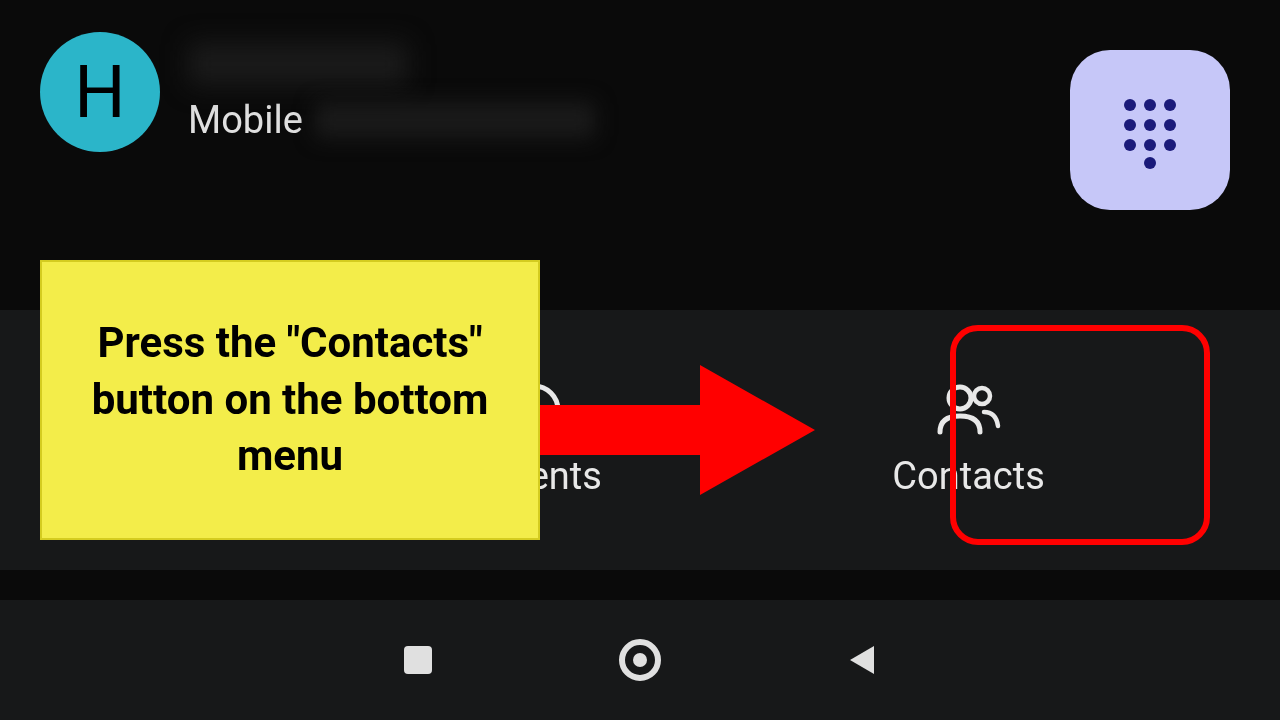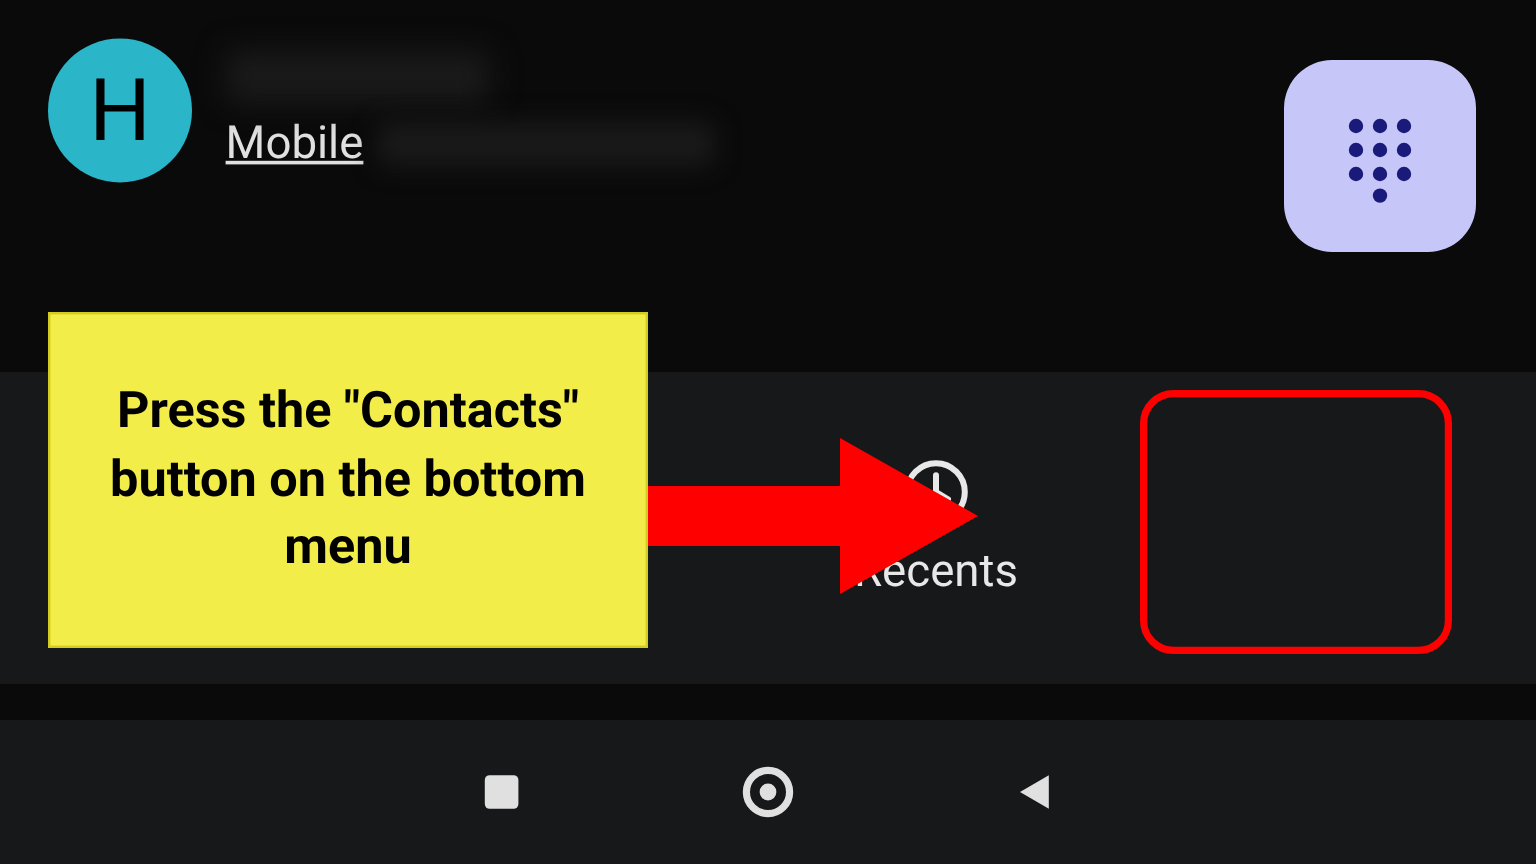--- a/index.html
+++ b/index.html
@@ -45,21 +45,20 @@
       border-radius: 6px;
     }
     .contact-meta {
       display: flex;
       align-items: center;
       gap: 12px;
     }
     .contact-type {
       color: #e0e0e0;
       font-size: 38px;
-      text-decoration: underline;
     }
     .contact-number-blur {
       width: 280px;
       height: 36px;
       background: #1a1a1a;
       filter: blur(10px);
       border-radius: 6px;
     }
     .dialpad-button {
       width: 160px;
@@ -191,20 +190,29 @@
 
 <div class="bottom-nav">
   <div class="nav-item nav-recents">
     <svg width="56" height="56" viewBox="0 0 56 56">
       <circle cx="28" cy="28" r="24" stroke="#e8e8e8" stroke-width="5" fill="none"></circle>
       <line x1="28" y1="28" x2="28" y2="14" stroke="#e8e8e8" stroke-width="5" stroke-linecap="round"></line>
       <line x1="28" y1="28" x2="38" y2="34" stroke="#e8e8e8" stroke-width="5" stroke-linecap="round"></line>
     </svg>
     <span class="nav-label">Recents</span>
   </div>
+  <div class="nav-item nav-contacts">
+    <svg width="70" height="56" viewBox="0 0 70 56">
+      <circle cx="26" cy="16" r="11" stroke="#e8e8e8" stroke-width="5" fill="none"></circle>
+      <path d="M 6 50 Q 6 34 26 34 Q 46 34 46 50" stroke="#e8e8e8" stroke-width="5" fill="none" stroke-linecap="round"></path>
+      <circle cx="48" cy="14" r="8" stroke="#e8e8e8" stroke-width="4.5" fill="none"></circle>
+      <path d="M 50 30 Q 62 30 64 44" stroke="#e8e8e8" stroke-width="4.5" fill="none" stroke-linecap="round"></path>
+    </svg>
+    <span class="nav-label">Contacts</span>
+  </div>
 </div>
 
 <div class="highlight-box"></div>
 
 <div class="callout-box">
   <div class="callout-text">Press the "Contacts" button on the bottom menu</div>
 </div>
 
 <svg class="arrow" width="280" height="160" viewBox="0 0 280 160">
   <polygon points="0,55 160,55 160,15 275,80 160,145 160,105 0,105" fill="#ff0000"></polygon>

